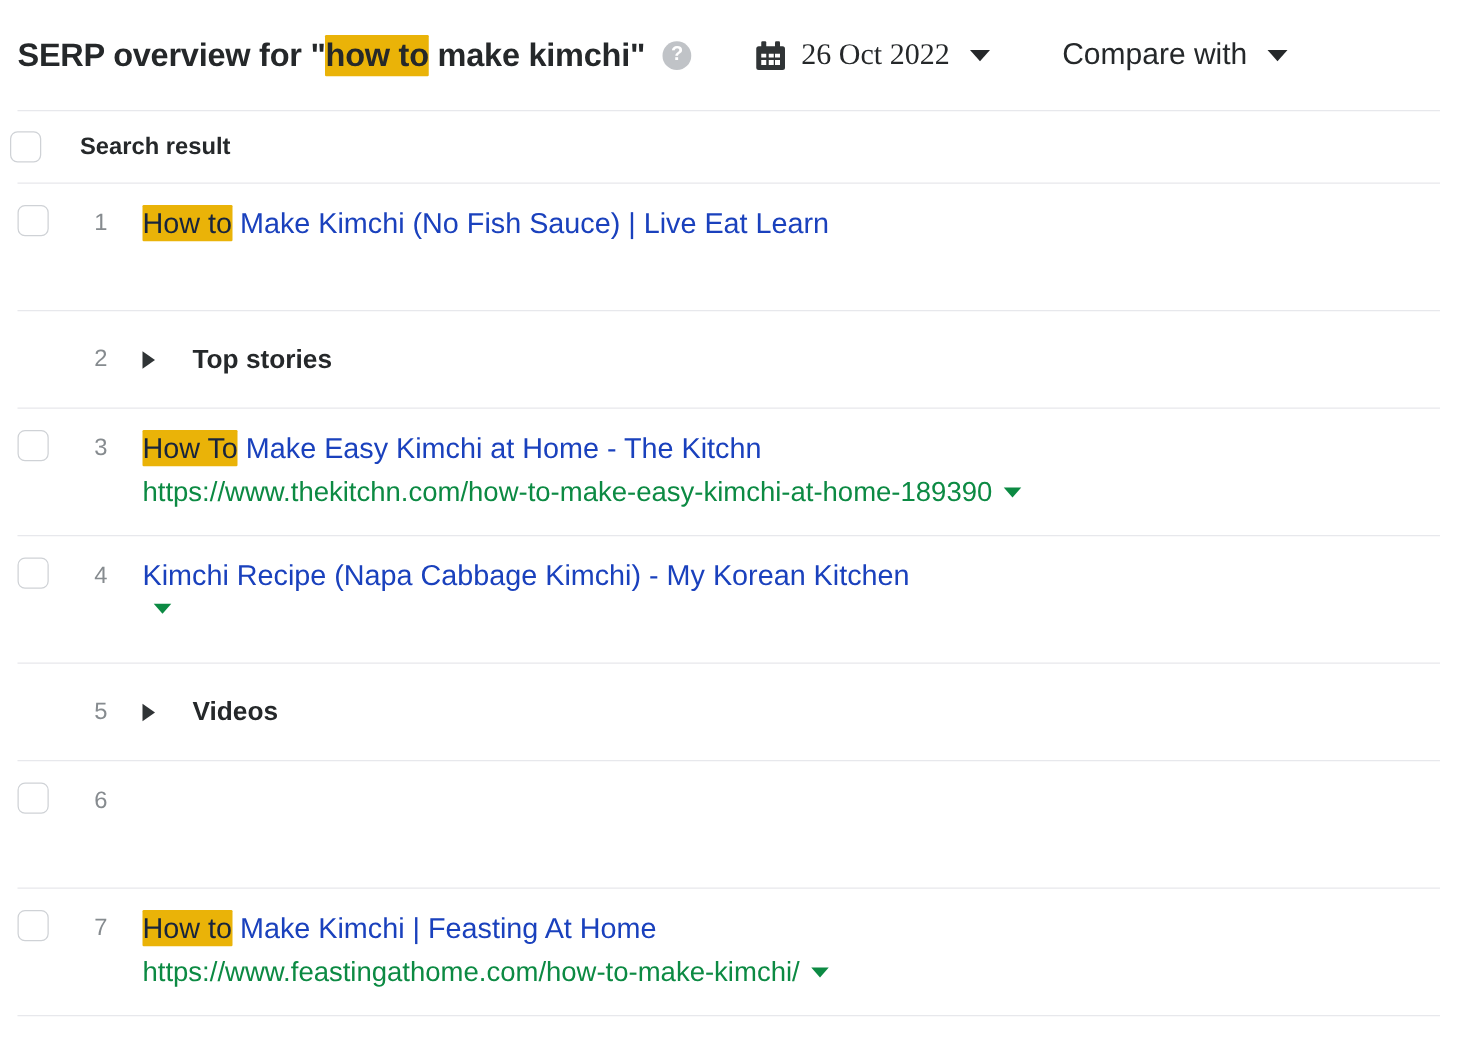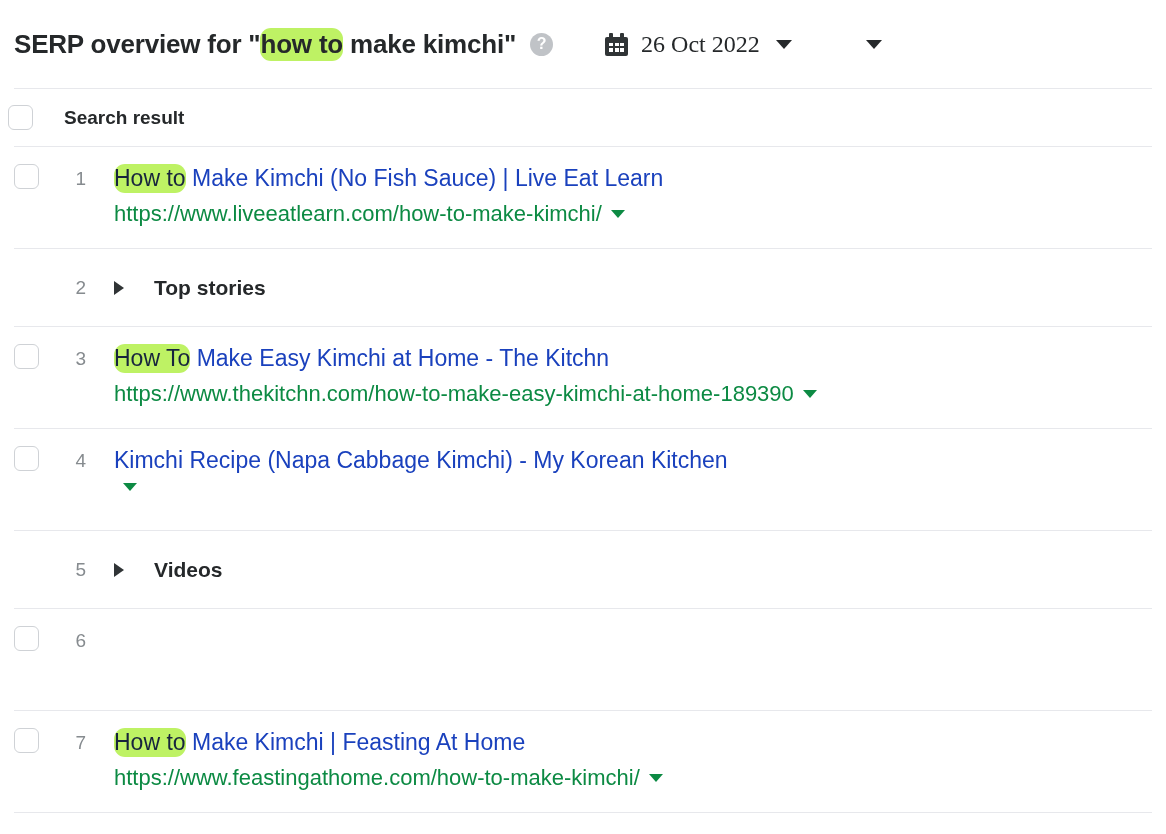--- a/index.html
+++ b/index.html
@@ -24,23 +24,23 @@
     box-sizing: border-box;
   }
   .header-title {
     font-size: 26px;
     font-weight: bold;
     color: #25282a;
     white-space: nowrap;
     letter-spacing: -0.2px;
   }
   .hl {
-    background: #bef264;
+    background: #eab308;
     padding: 1px 0 2px 0;
-    border-radius: 11px;
+    border-radius: 1px;
   }
   .help-icon {
     width: 23px;
     height: 23px;
     border-radius: 50%;
     background: #c0c3c7;
     color: #ffffff;
     font-size: 16px;
     font-weight: bold;
     display: inline-flex;
@@ -247,43 +247,40 @@
           <i></i>
           <i></i>
           <i></i>
         </span>
     </span>
     <span class="date-text">26 Oct 2022</span>
     <span class="caret-dark"></span>
   </div>
 
   <div class="compare-with">
+    <span class="compare-text">Compare with</span>
     <span class="caret-dark"></span>
   </div>
 </div>
 
 <div class="divider"></div>
 
 <div class="col-head">
   <span class="checkbox"></span>
   <span class="col-head-label">Search result</span>
 </div>
 
 <div class="divider"></div>
 
 <div id="rows">
     <div class="row result">
       <span class="checkbox"></span>
       <span class="row-rank">1</span>
       <div class="row-body">
         <div class="result-title"><span class="hl">How to</span><span> Make Kimchi (No Fish Sauce) | Live Eat Learn</span></div>
-        <div class="result-url-line">
-          <span class="result-url">https://www.liveeatlearn.com/how-to-make-kimchi/</span>
-          <span class="caret-green"></span>
-        </div>
       </div>
     </div>
     <div class="divider"></div>
     <div class="row feature">
       <span class="spacer-cb"></span>
       <span class="row-rank">2</span>
       <span class="feature-arrow"></span>
       <span class="feature-label">Top stories</span>
     </div>
     <div class="divider"></div>

